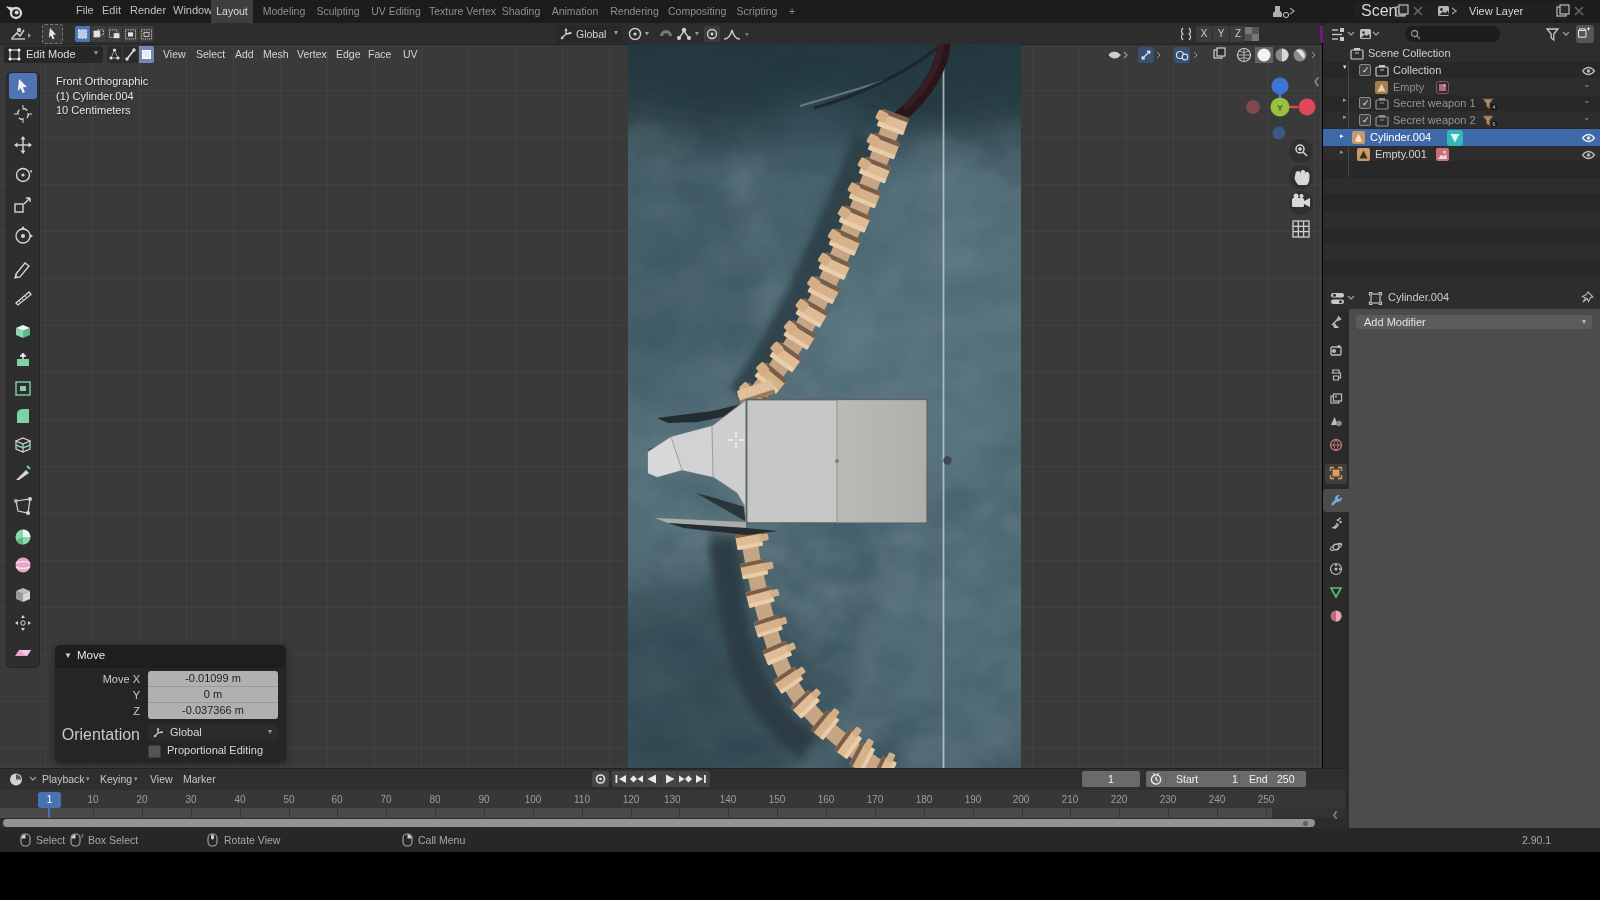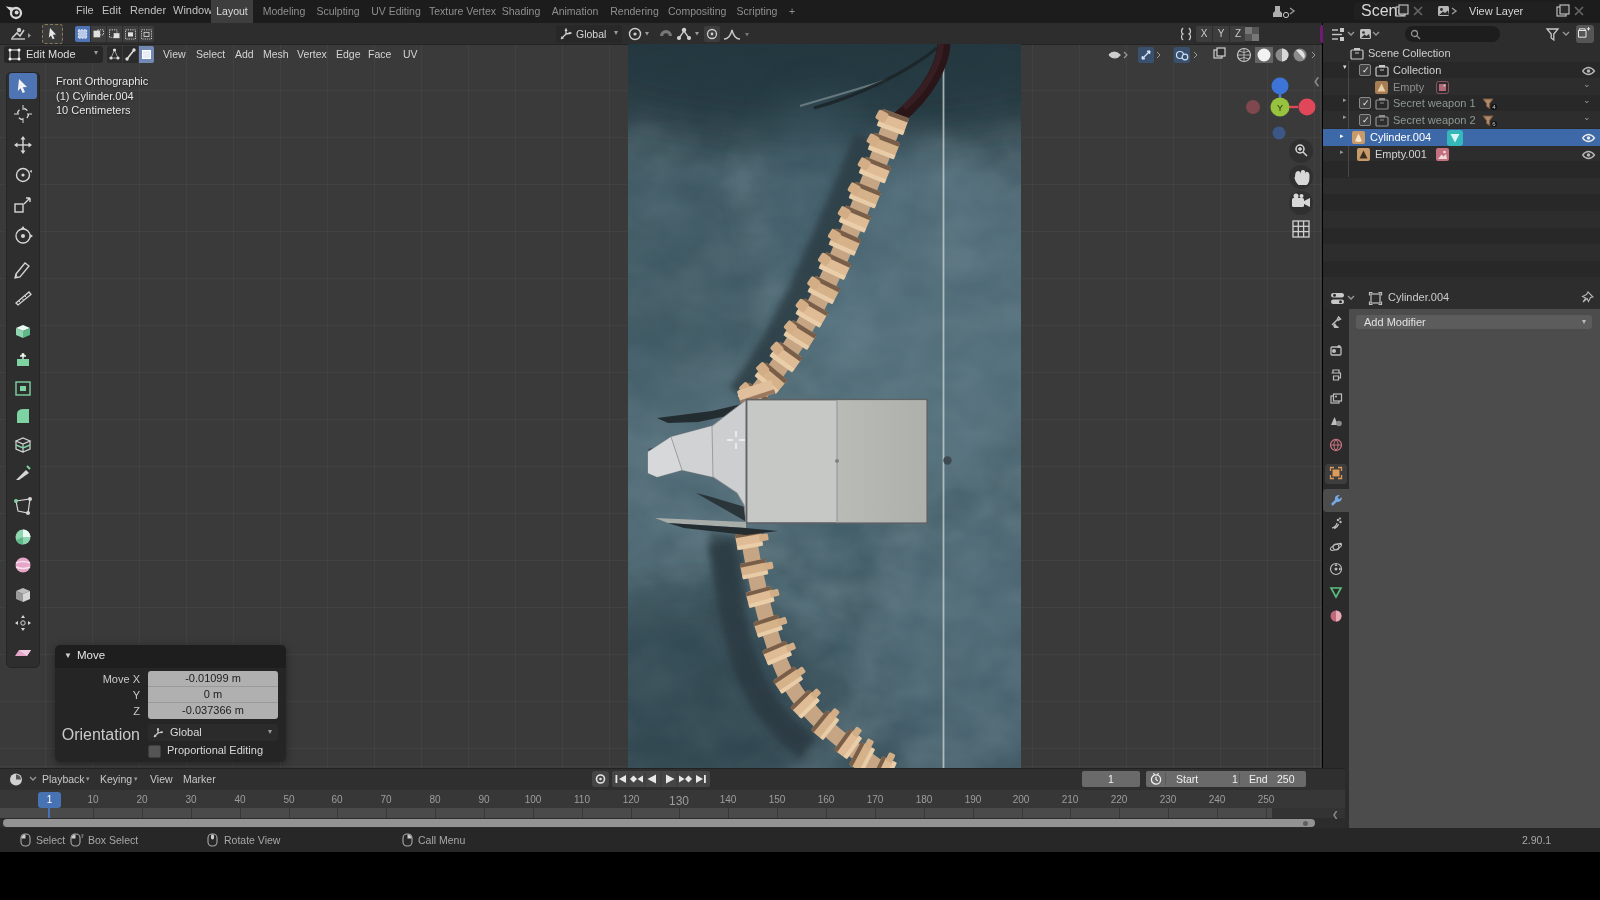--- a/index.html
+++ b/index.html
@@ -946,21 +946,21 @@
         <span class="abs" style="left:176px;top:4px;width:30px;text-align:center;font-size:10px;color:#9d9d9d">30</span>
         <span class="abs" style="left:225px;top:4px;width:30px;text-align:center;font-size:10px;color:#9d9d9d">40</span>
         <span class="abs" style="left:274px;top:4px;width:30px;text-align:center;font-size:10px;color:#9d9d9d">50</span>
         <span class="abs" style="left:322px;top:4px;width:30px;text-align:center;font-size:10px;color:#9d9d9d">60</span>
         <span class="abs" style="left:371px;top:4px;width:30px;text-align:center;font-size:10px;color:#9d9d9d">70</span>
         <span class="abs" style="left:420px;top:4px;width:30px;text-align:center;font-size:10px;color:#9d9d9d">80</span>
         <span class="abs" style="left:469px;top:4px;width:30px;text-align:center;font-size:10px;color:#9d9d9d">90</span>
         <span class="abs" style="left:518px;top:4px;width:30px;text-align:center;font-size:10px;color:#9d9d9d">100</span>
         <span class="abs" style="left:567px;top:4px;width:30px;text-align:center;font-size:10px;color:#9d9d9d">110</span>
         <span class="abs" style="left:616px;top:4px;width:30px;text-align:center;font-size:10px;color:#9d9d9d">120</span>
-        <span class="abs" style="left:664px;top:4px;width:30px;text-align:center;font-size:12px;color:#9d9d9d">130</span>
+        <span class="abs" style="left:664px;top:4px;width:30px;font-size:10px;color:#9d9d9d">130</span>
         <span class="abs" style="left:713px;top:4px;width:30px;text-align:center;font-size:10px;color:#9d9d9d">140</span>
         <span class="abs" style="left:762px;top:4px;width:30px;text-align:center;font-size:10px;color:#9d9d9d">150</span>
         <span class="abs" style="left:811px;top:4px;width:30px;text-align:center;font-size:10px;color:#9d9d9d">160</span>
         <span class="abs" style="left:860px;top:4px;width:30px;text-align:center;font-size:10px;color:#9d9d9d">170</span>
         <span class="abs" style="left:909px;top:4px;width:30px;text-align:center;font-size:10px;color:#9d9d9d">180</span>
         <span class="abs" style="left:958px;top:4px;width:30px;text-align:center;font-size:10px;color:#9d9d9d">190</span>
         <span class="abs" style="left:1006px;top:4px;width:30px;text-align:center;font-size:10px;color:#9d9d9d">200</span>
         <span class="abs" style="left:1055px;top:4px;width:30px;text-align:center;font-size:10px;color:#9d9d9d">210</span>
         <span class="abs" style="left:1104px;top:4px;width:30px;text-align:center;font-size:10px;color:#9d9d9d">220</span>
         <span class="abs" style="left:1153px;top:4px;width:30px;text-align:center;font-size:10px;color:#9d9d9d">230</span>

